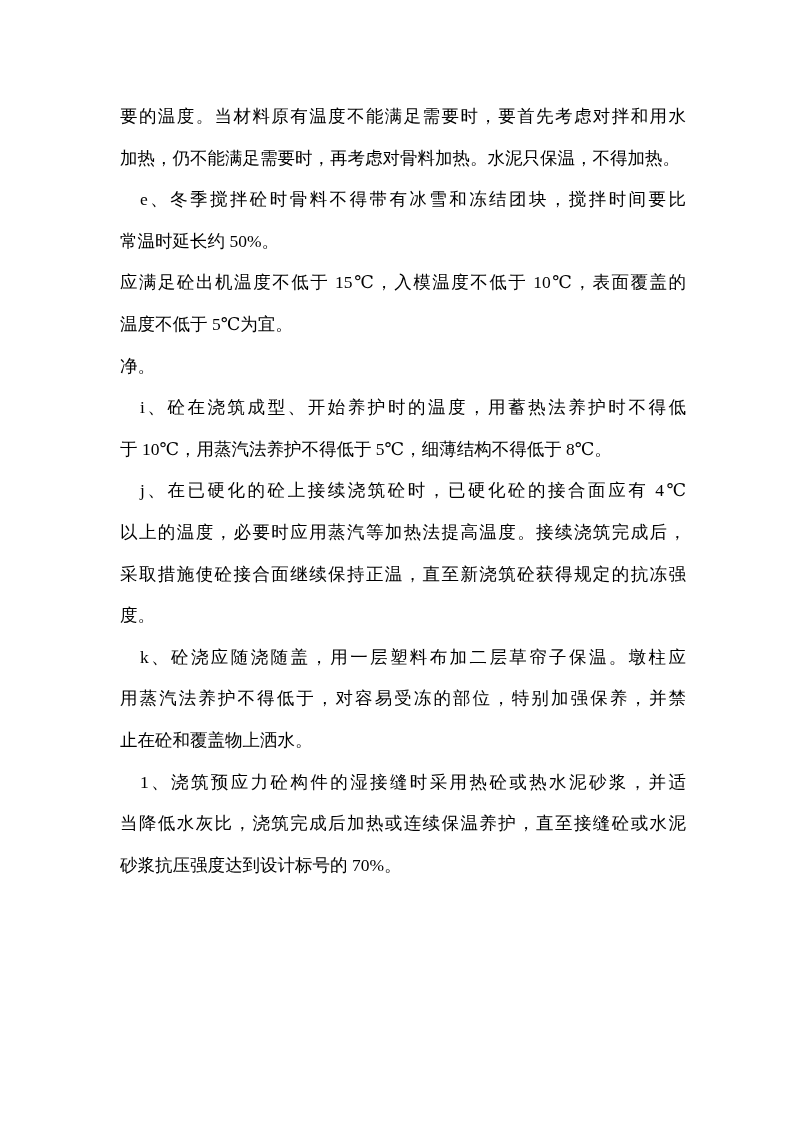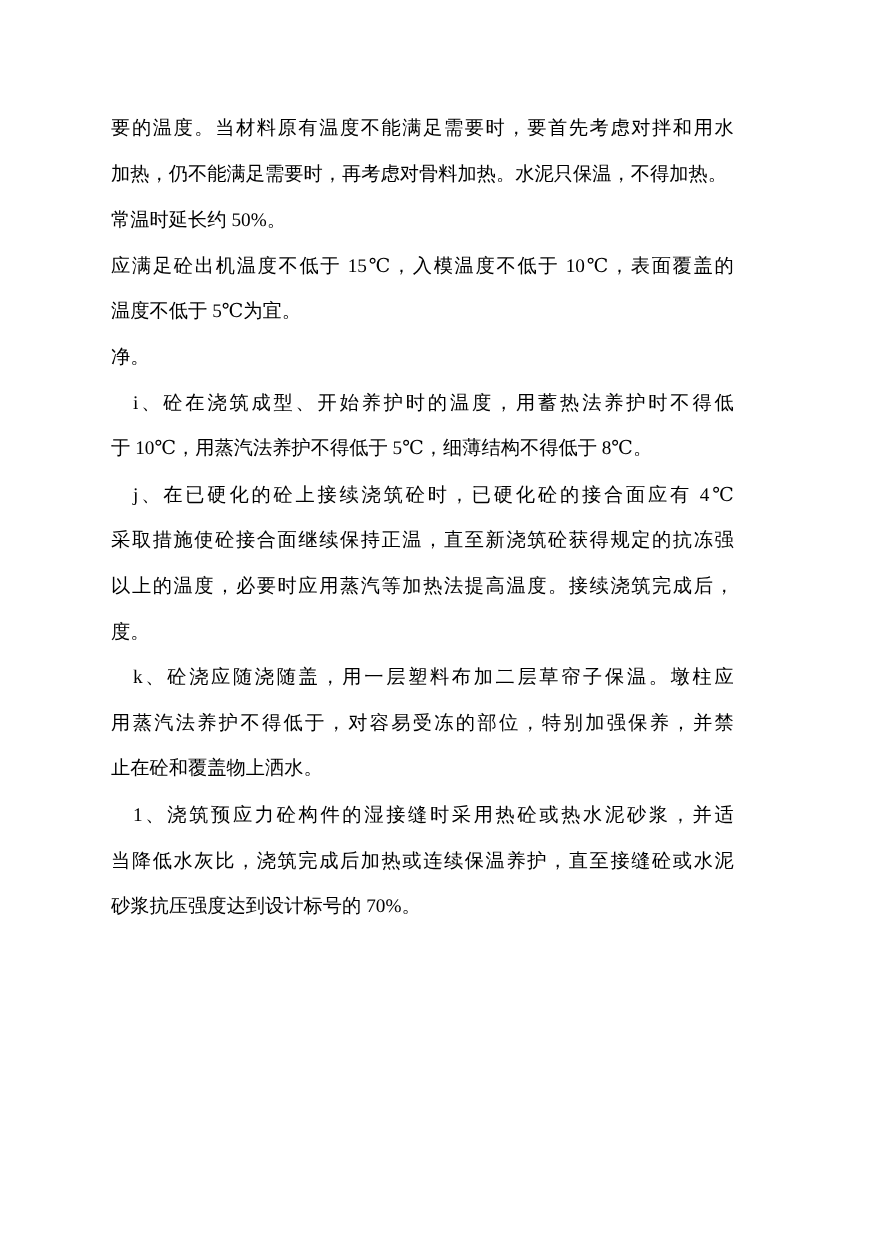--- a/index.html
+++ b/index.html
@@ -13,21 +13,21 @@
   }
   .page {
     position: relative;
     width: 793px;
     height: 1122px;
     background: #ffffff;
     overflow: hidden;
   }
   .text-block {
     position: absolute;
-    left: 101px;
+    left: 120px;
     top: 96px;
     width: 566px;
     font-family: "Liberation Serif", "DejaVu Serif", serif;
     font-size: 17.5px;
     color: #000000;
     -webkit-font-smoothing: antialiased;
   }
   .line {
     height: 41.6px;
     line-height: 41.6px;
@@ -44,29 +44,30 @@
     text-indent: 20px;
   }
 </style>
 </head>
 <body>
 
 <div class="page" style="background: rgb(255, 255, 255);">
   <div class="text-block" style="color: rgb(0, 0, 0);">
       <div class="line fill">要的温度。当材料原有温度不能满足需要时，要首先考虑对拌和用水</div>
       <div class="line">加热，仍不能满足需要时，再考虑对骨料加热。水泥只保温，不得加热。</div>
+      <div class="line fill indent">e、冬季搅拌砼时骨料不得带有冰雪和冻结团块，搅拌时间要比</div>
       <div class="line">常温时延长约 50%。</div>
       <div class="line fill">应满足砼出机温度不低于 15℃，入模温度不低于 10℃，表面覆盖的</div>
       <div class="line">温度不低于 5℃为宜。</div>
       <div class="line">净。</div>
       <div class="line fill indent">i、砼在浇筑成型、开始养护时的温度，用蓄热法养护时不得低</div>
       <div class="line">于 10℃，用蒸汽法养护不得低于 5℃，细薄结构不得低于 8℃。</div>
       <div class="line fill indent">j、在已硬化的砼上接续浇筑砼时，已硬化砼的接合面应有 4℃</div>
+      <div class="line fill">以上的温度，必要时应用蒸汽等加热法提高温度。接续浇筑完成后，</div>
       <div class="line fill">采取措施使砼接合面继续保持正温，直至新浇筑砼获得规定的抗冻强</div>
-      <div class="line fill">以上的温度，必要时应用蒸汽等加热法提高温度。接续浇筑完成后，</div>
       <div class="line">度。</div>
       <div class="line fill indent">k、砼浇应随浇随盖，用一层塑料布加二层草帘子保温。墩柱应</div>
       <div class="line fill">用蒸汽法养护不得低于，对容易受冻的部位，特别加强保养，并禁</div>
       <div class="line">止在砼和覆盖物上洒水。</div>
       <div class="line fill indent">1、浇筑预应力砼构件的湿接缝时采用热砼或热水泥砂浆，并适</div>
       <div class="line fill">当降低水灰比，浇筑完成后加热或连续保温养护，直至接缝砼或水泥</div>
       <div class="line">砂浆抗压强度达到设计标号的 70%。</div>
     </div>
 </div>
 

